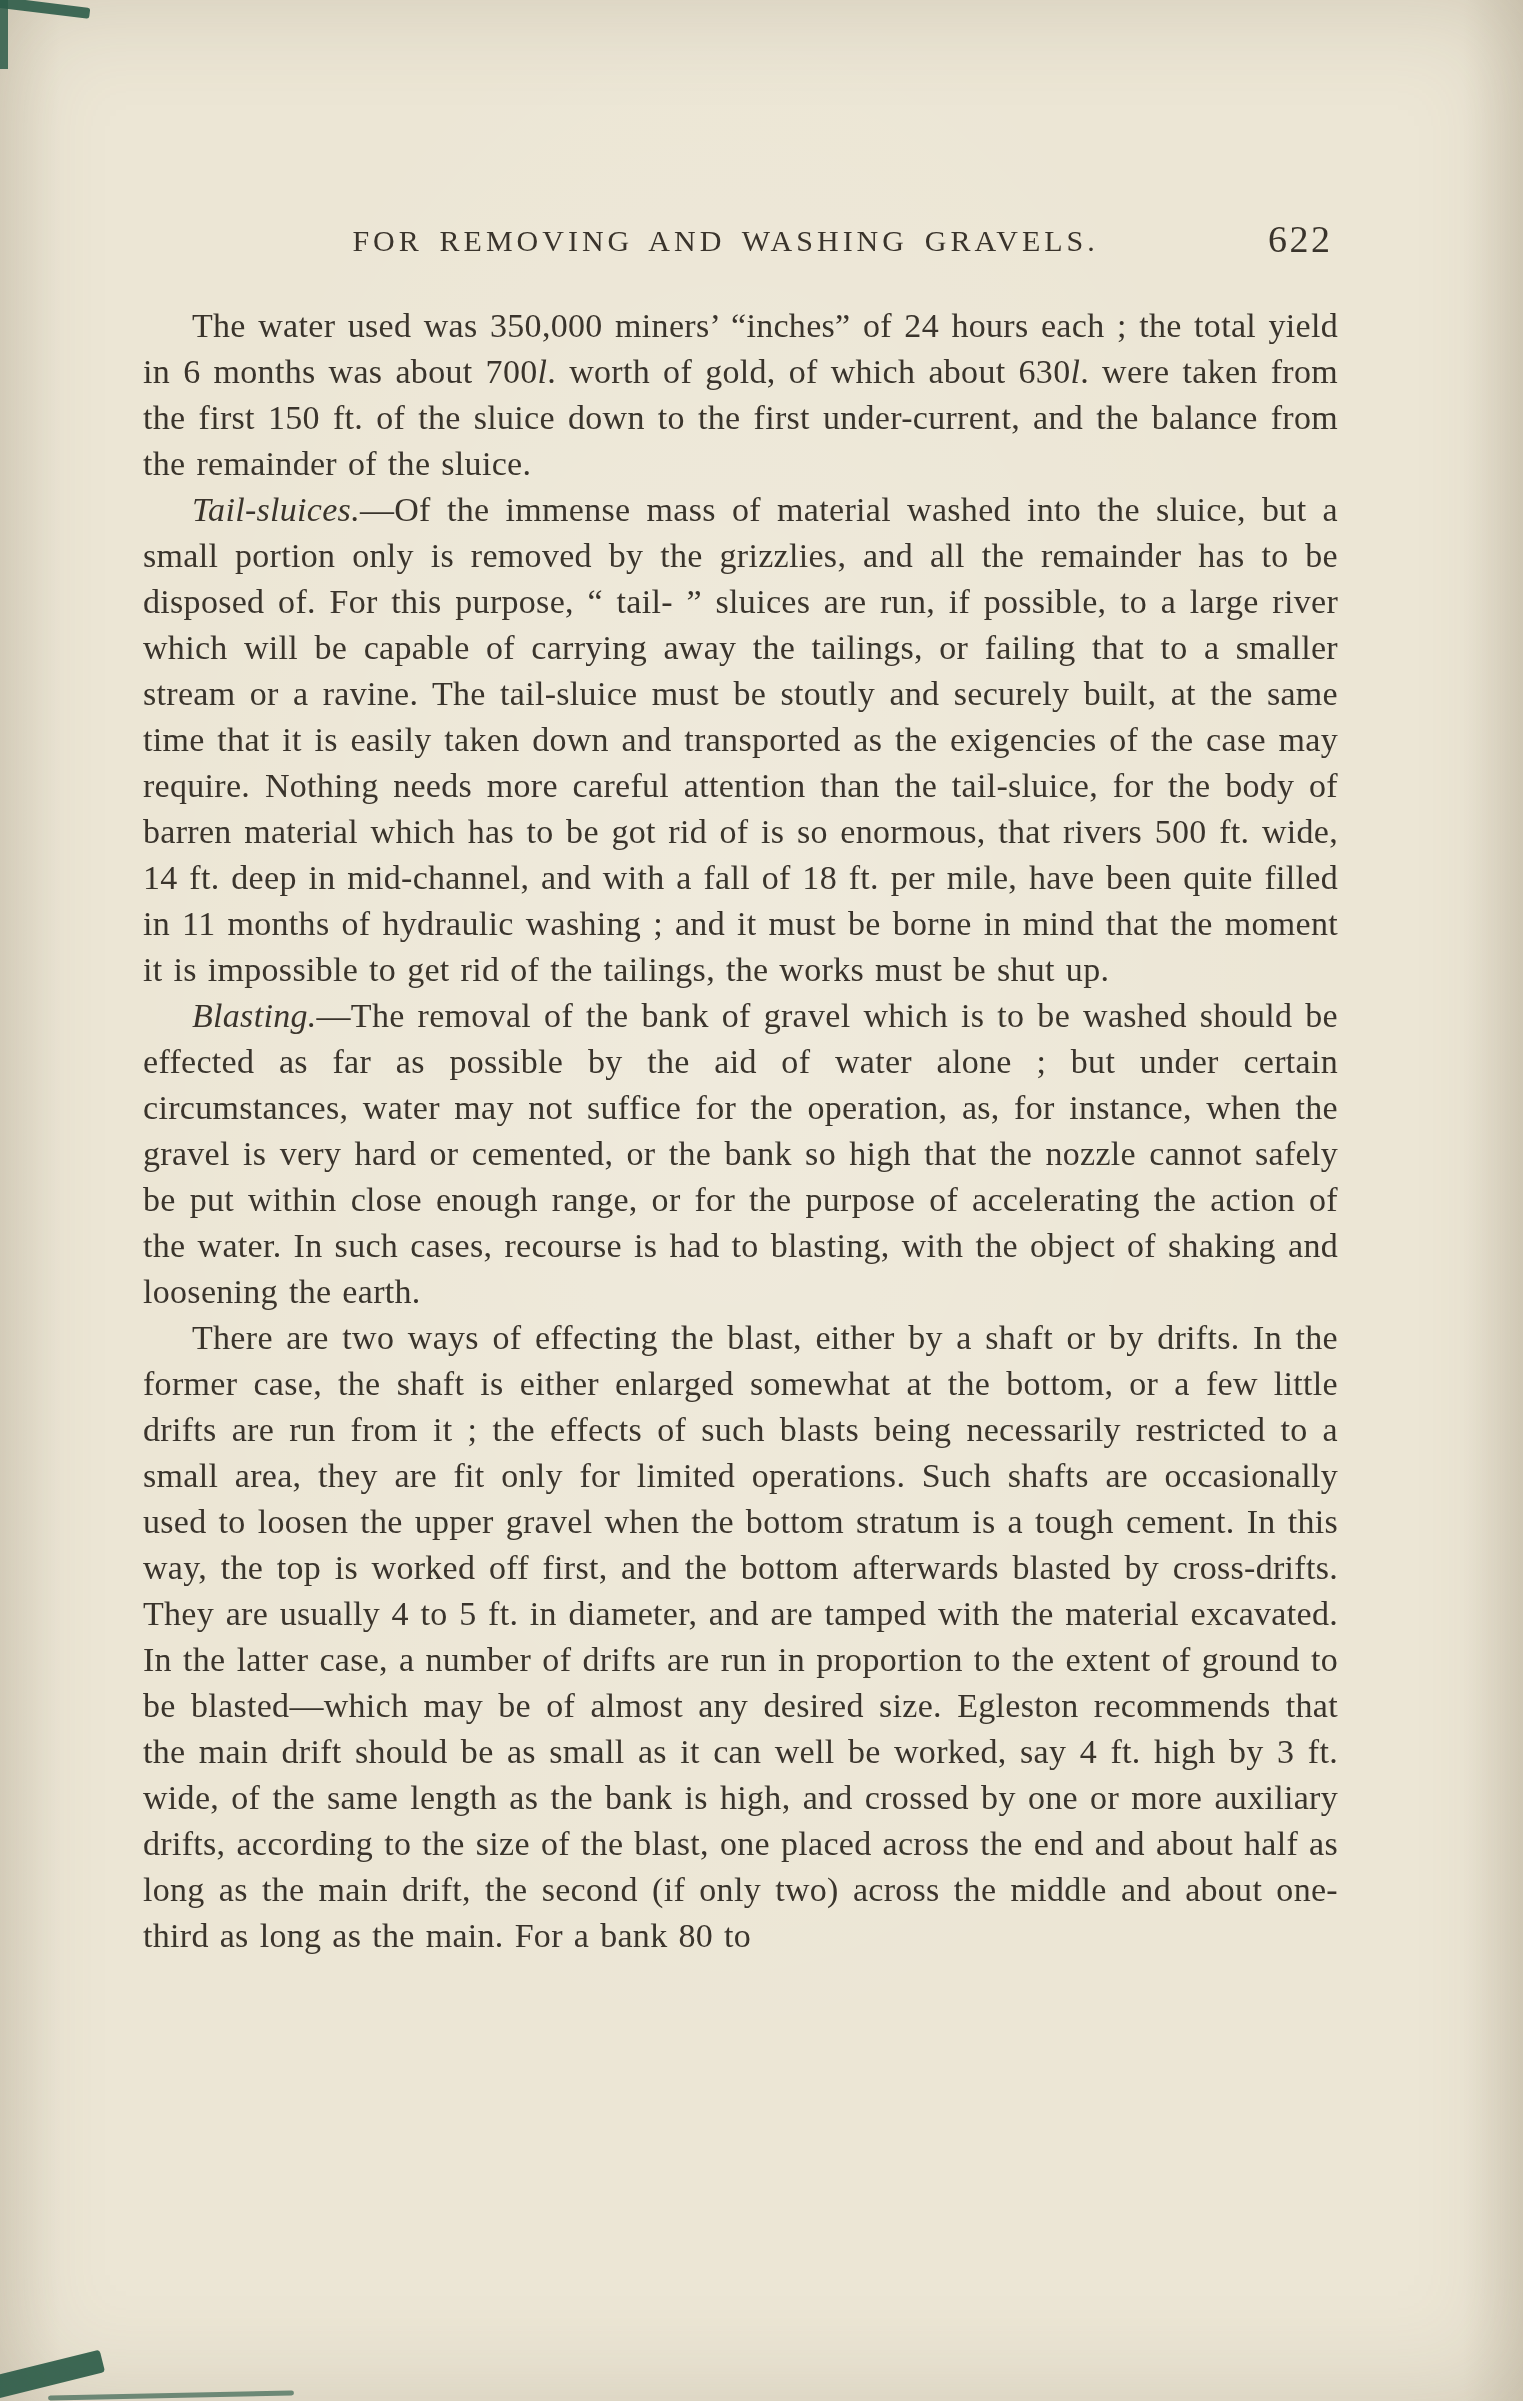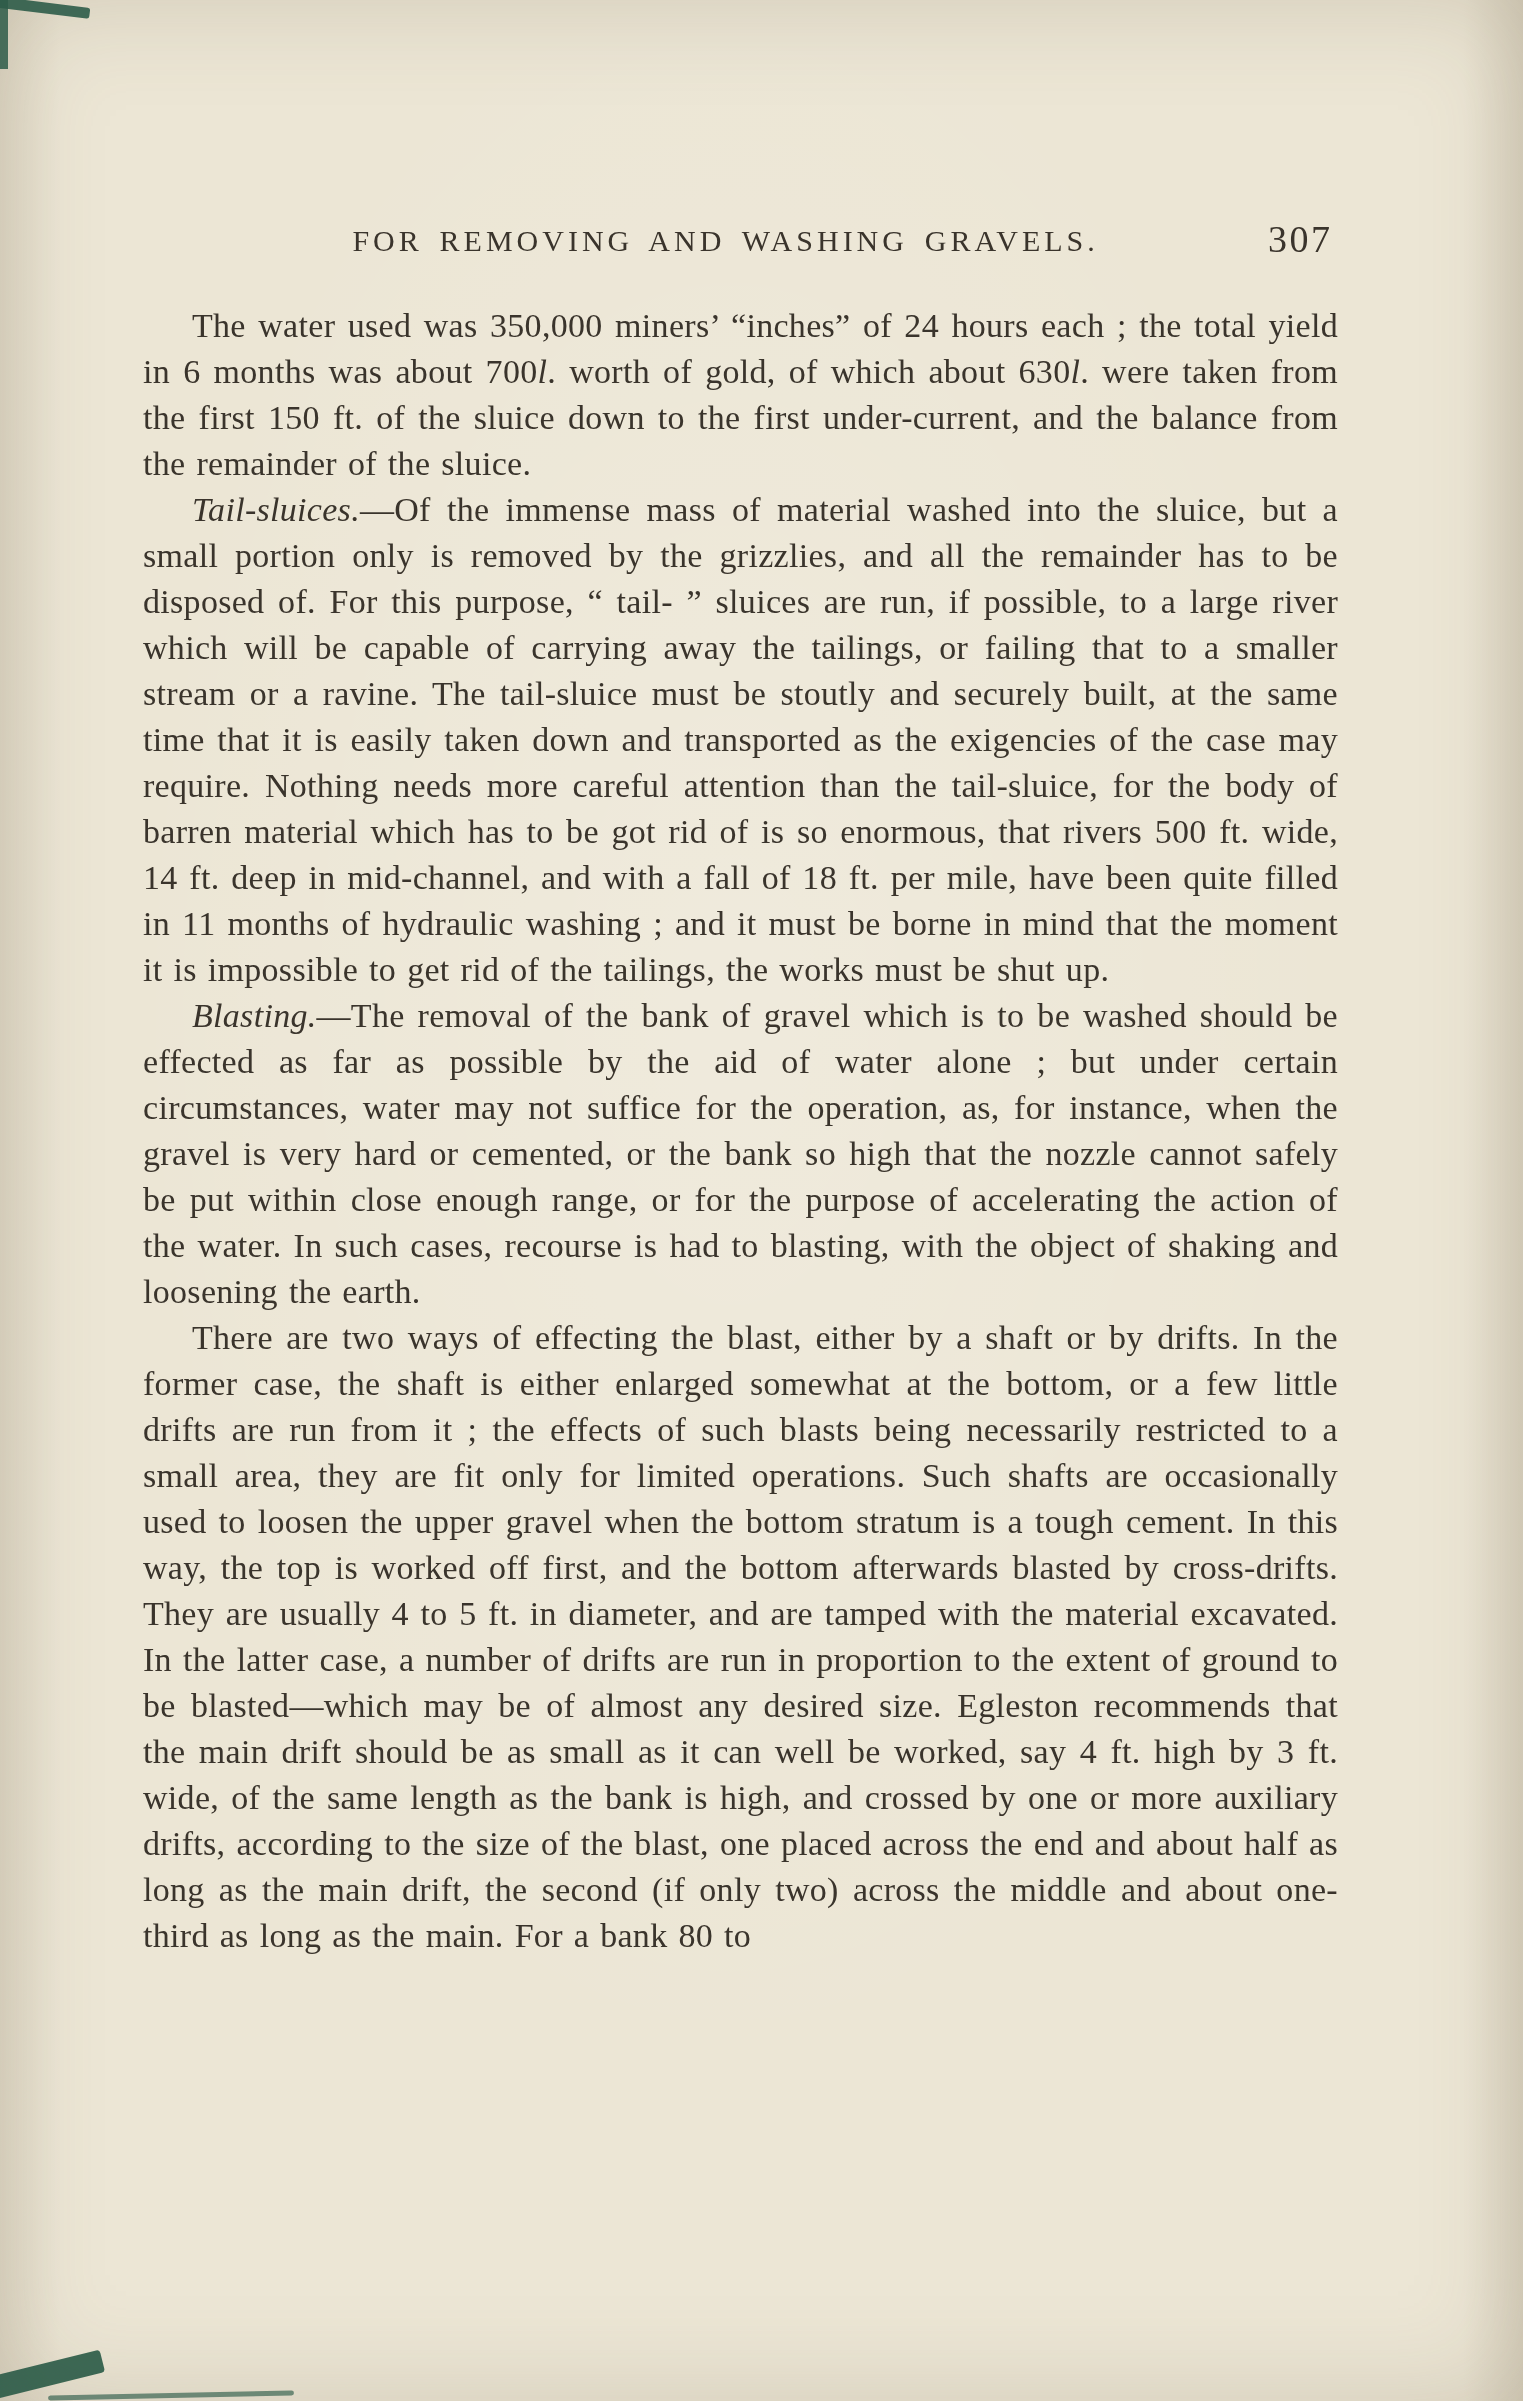--- a/index.html
+++ b/index.html
@@ -110,21 +110,21 @@
 
   <div class="edge-mark mark-top-diag"></div>
   <div class="edge-mark mark-top-strip"></div>
   <div class="edge-mark mark-bottom-diag"></div>
   <div class="edge-mark mark-bottom-line"></div>
 
   <div class="content">
 
     <div class="header-row">
       <div class="header-title">FOR REMOVING AND WASHING GRAVELS.</div>
-      <div class="page-number">307</div>
+      <div class="page-number">622</div>
     </div>
 
     <div class="paragraphs">
         <p class="para">The water used was 350,000 miners’ “inches” of 24 hours each ; the total yield in 6 months was about 700<em>l</em>. worth of gold, of which about 630<em>l</em>. were taken from the first 150 ft. of the sluice down to the first under-current, and the balance from the remainder of the sluice.</p>
         <p class="para"><em>Tail-sluices.</em>—Of the immense mass of material washed into the sluice, but a small portion only is removed by the grizzlies, and all the remainder has to be disposed of.  For this purpose, “ tail- ” sluices are run, if possible, to a large river which will be capable of carrying away the tailings, or failing that to a smaller stream or a ravine.  The tail-sluice must be stoutly and securely built, at the same time that it is easily taken down and transported as the exigencies of the case may require.  Nothing needs more careful attention than the tail-sluice, for the body of barren material which has to be got rid of is so enormous, that rivers 500 ft. wide, 14 ft. deep in mid-channel, and with a fall of 18 ft. per mile, have been quite filled in 11 months of hydraulic washing ; and it must be borne in mind that the moment it is impossible to get rid of the tailings, the works must be shut up.</p>
         <p class="para"><em>Blasting.</em>—The removal of the bank of gravel which is to be washed should be effected as far as possible by the aid of water alone ; but under certain circumstances, water may not suffice for the operation, as, for instance, when the gravel is very hard or cemented, or the bank so high that the nozzle cannot safely be put within close enough range, or for the purpose of accelerating the action of the water.  In such cases, recourse is had to blasting, with the object of shaking and loosening the earth.</p>
         <p class="para">There are two ways of effecting the blast, either by a shaft or by drifts.  In the former case, the shaft is either enlarged somewhat at the bottom, or a few little drifts are run from it ; the effects of such blasts being necessarily restricted to a small area, they are fit only for limited operations.  Such shafts are occasionally used to loosen the upper gravel when the bottom stratum is a tough cement.  In this way, the top is worked off first, and the bottom afterwards blasted by cross-drifts. They are usually 4 to 5 ft. in diameter, and are tamped with the material excavated.  In the latter case, a number of drifts are run in proportion to the extent of ground to be blasted—which may be of almost any desired size.  Egleston recommends that the main drift should be as small as it can well be worked, say 4 ft. high by 3 ft. wide, of the same length as the bank is high, and crossed by one or more auxiliary drifts, according to the size of the blast, one placed across the end and about half as long as the main drift, the second (if only two) across the middle and about one-third as long as the main.  For a bank 80 to</p>
       </div>
 
   </div>

